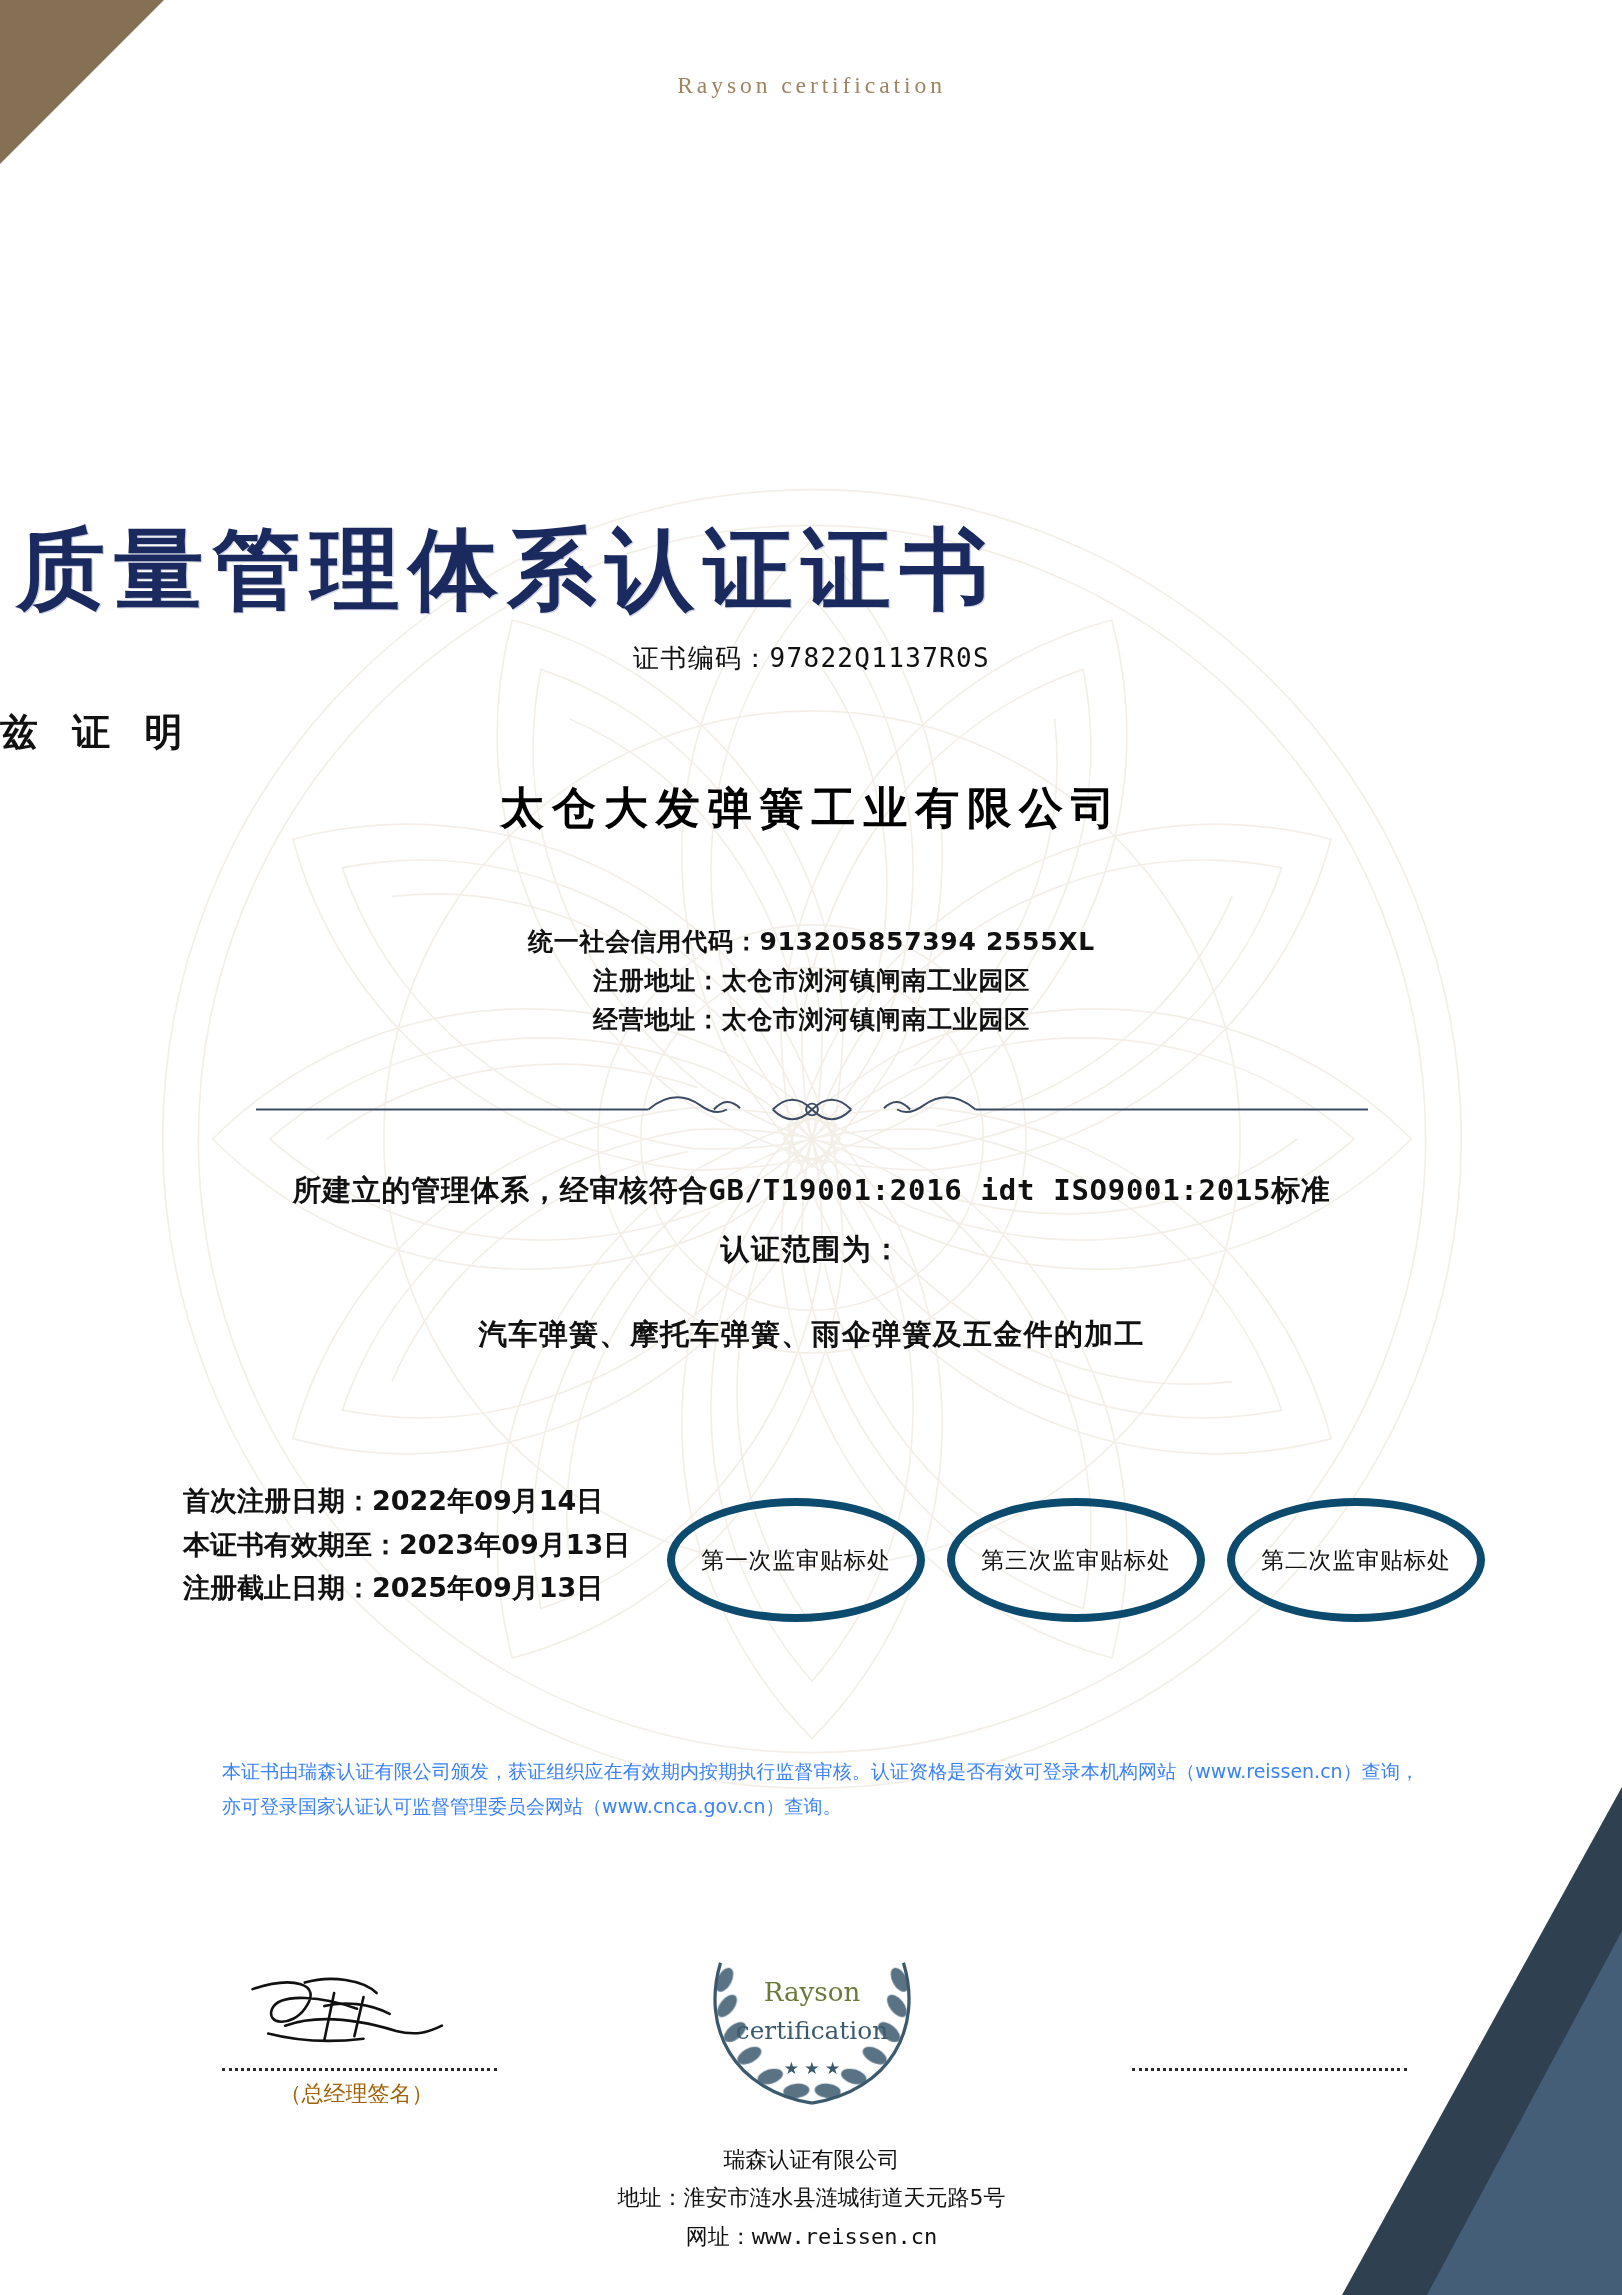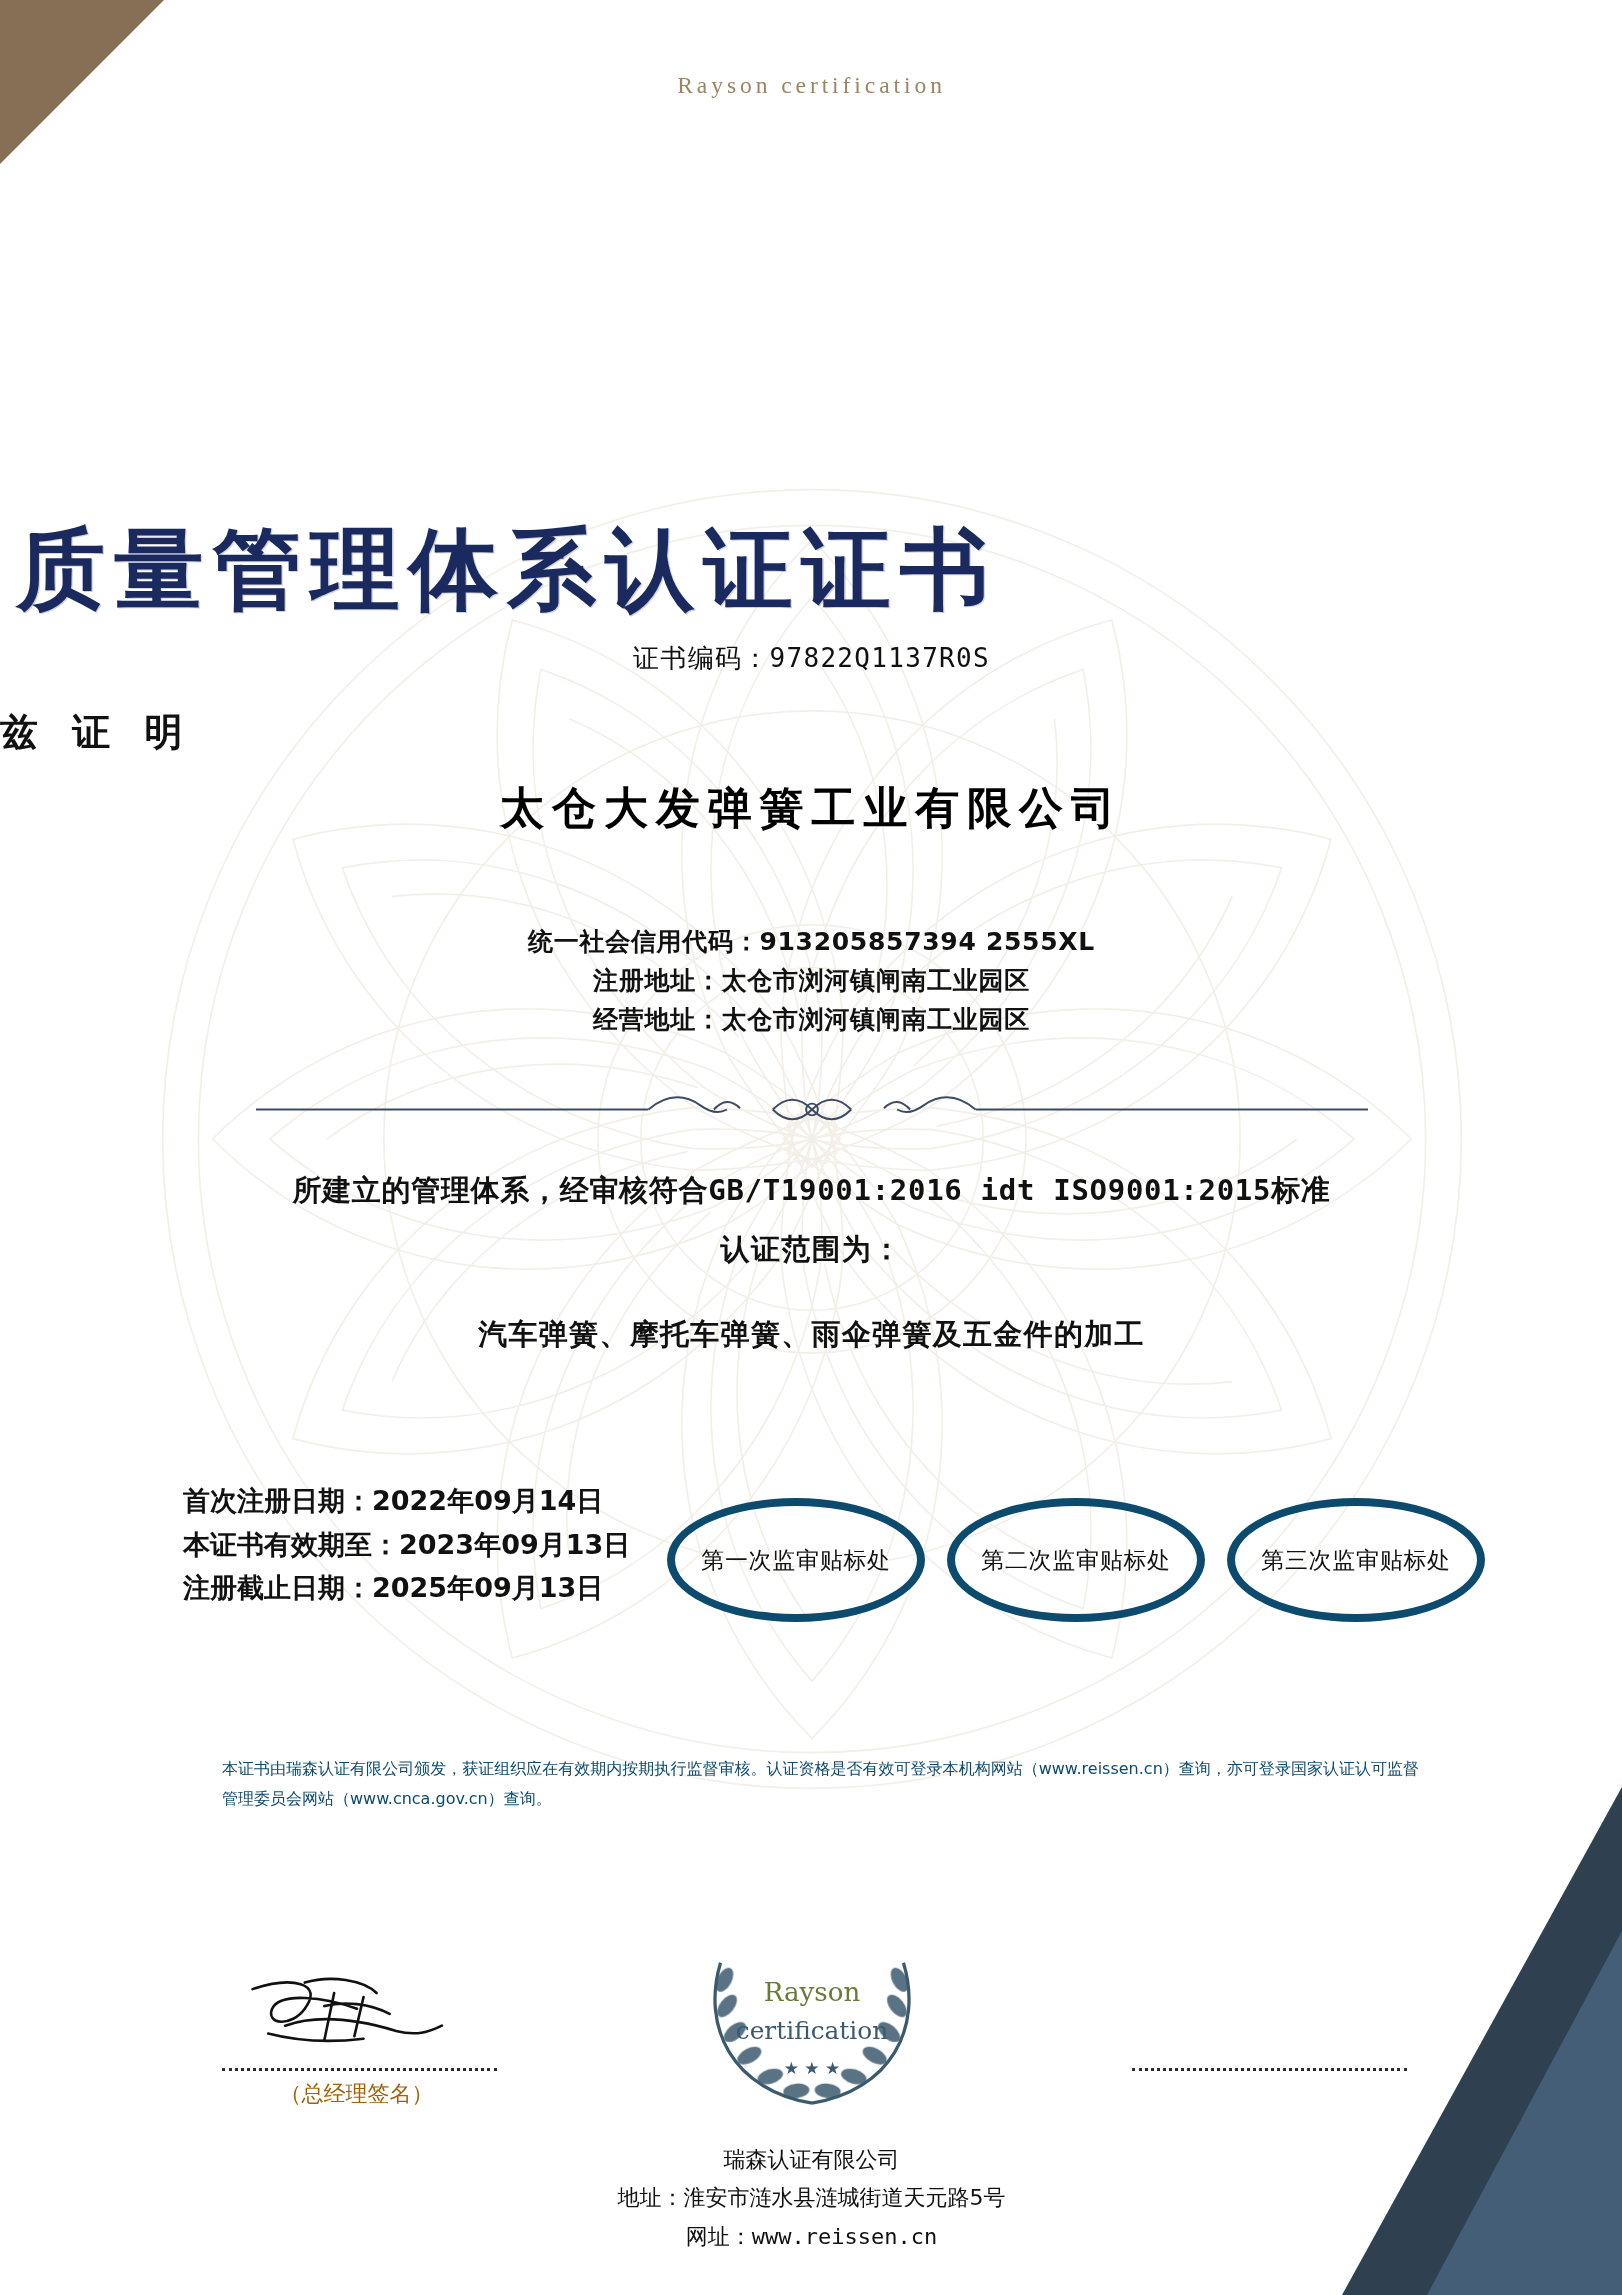--- a/index.html
+++ b/index.html
@@ -218,23 +218,23 @@
     letter-spacing: 0.7px;
   }
 
   
   .footnote {
     position: absolute;
     top: 1754px;
     left: 222px;
     width: 1197px;
     font-family: "DejaVu Sans", sans-serif;
-    font-size: 16px;
+    font-size: 19px;
     line-height: 1.85;
-    color: #0c4a6e;
+    color: #3b82f6;
     text-align: justify;
   }
 
   
   .seal {
     position: absolute;
     top: 1917px;
     left: 50%;
     transform: translateX(-50%);
     width: 275px;
@@ -366,22 +366,22 @@
   <div>
     <span>本证书有效期至：</span><span>2023年09月13日</span>
   </div>
   <div>
     <span>注册截止日期：</span><span>2025年09月13日</span>
   </div>
 </div>
 
 <div class="ovals">
   <div class="oval">第一次监审贴标处</div>
+  <div class="oval">第三次监审贴标处</div>
   <div class="oval">第二次监审贴标处</div>
-  <div class="oval">第三次监审贴标处</div>
 </div>
 
 <div class="footnote">本证书由瑞森认证有限公司颁发，获证组织应在有效期内按期执行监督审核。认证资格是否有效可登录本机构网站（www.reissen.cn）查询，亦可登录国家认证认可监督管理委员会网站（www.cnca.gov.cn）查询。</div>
 
 <svg class="seal" viewBox="0 0 420 300">
   <g fill="none" stroke="#3c5a6e" stroke-width="5">
     <path d="M210,285 C90,265 40,170 70,70"></path>
     <path d="M210,285 C330,265 380,170 350,70"></path>
   </g>
   <g fill="#3c5a6e" opacity=".85">

